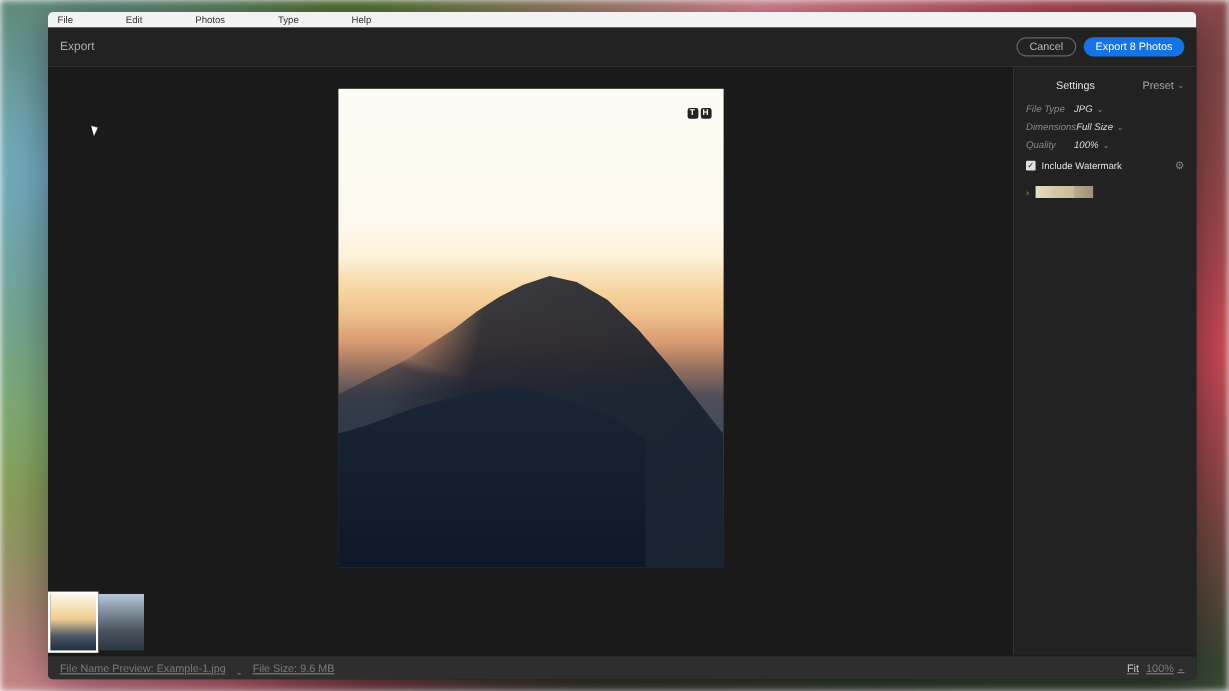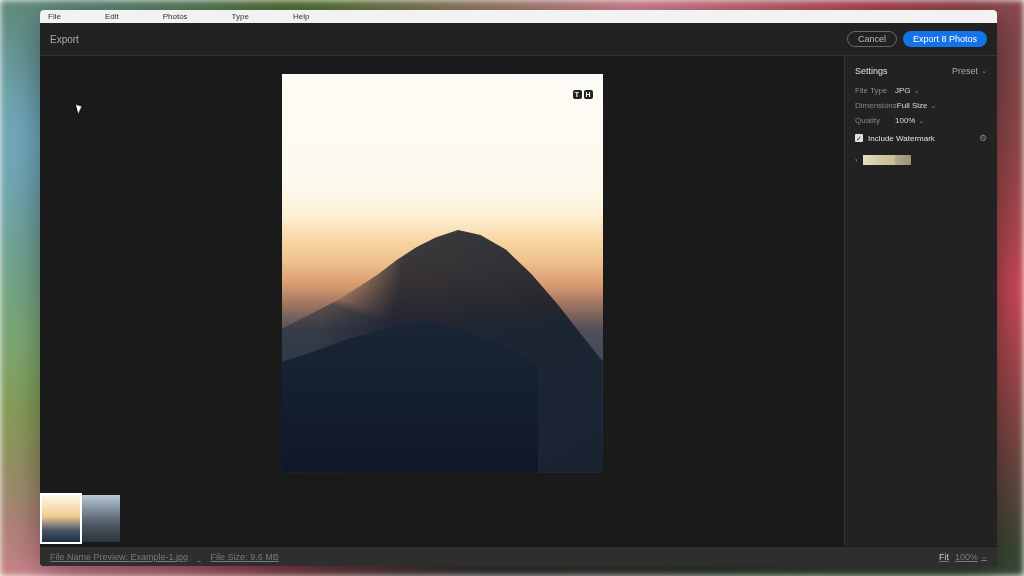--- a/index.html
+++ b/index.html
@@ -101,25 +101,25 @@
   .thumb {
     width: 38px; height: 47px; background: #333; cursor: pointer; position: relative; overflow: hidden;
   }
   .thumb.selected { outline: 2px solid #fff; }
   .thumb.t0 { background: linear-gradient(180deg,#fdf8e8 0%, #f0cc8f 45%, #4a5568 75%, #20303f 100%); }
   .thumb.t1 { background: linear-gradient(180deg,#b8c8d8 0%, #7a8895 35%, #4a5560 65%, #2a3540 100%); }
   .settings-panel {
     width: 153px; background: #222; border-left: 1px solid #333;
     color: #ccc; font-size: 9px; padding: 10px 10px; display: flex; flex-direction: column;
   }
-  .settings-header { display: flex; align-items: center; margin-bottom: 10px; }
+  .settings-header { display: flex; align-items: center; margin-bottom: 10px; margin-left: 25px; }
   .settings-header .title { color: #e0e0e0; }
   .settings-header .spacer { flex: 1; }
   .preset-dd { color: #aaa; cursor: pointer; display: flex; align-items: center; gap: 3px; }
-  .setting-row { display: flex; align-items: center; margin-bottom: 6px; }
+  .setting-row { display: flex; align-items: center; margin-bottom: 6px; font-style: italic; }
   .setting-row .label { color: #888; font-size: 8px; flex: 0 0 40px; }
   .setting-row .value { color: #ddd; font-size: 8px; display: flex; align-items: center; gap: 3px; cursor: pointer; }
   .check-row { display: flex; align-items: center; gap: 5px; margin-top: 2px; margin-bottom: 12px; }
   .check-row .check { width: 8px; height: 8px; background: #e0e0e0; position: relative; border-radius: 1px; display:flex; align-items:center; justify-content:center; }
   .check-row .check::after { content: "✓"; font-size: 7px; color: #222; line-height: 1; }
   .check-row .label { color: #e0e0e0; font-size: 8px; flex: 1; }
   .gear { color: #888; font-size: 9px; cursor: pointer; }
   .chev { font-size: 7px; color: #888; }
   .wm-preview { display: flex; align-items: center; gap: 5px; }
   .wm-chev { color: #888; font-size: 8px; }

